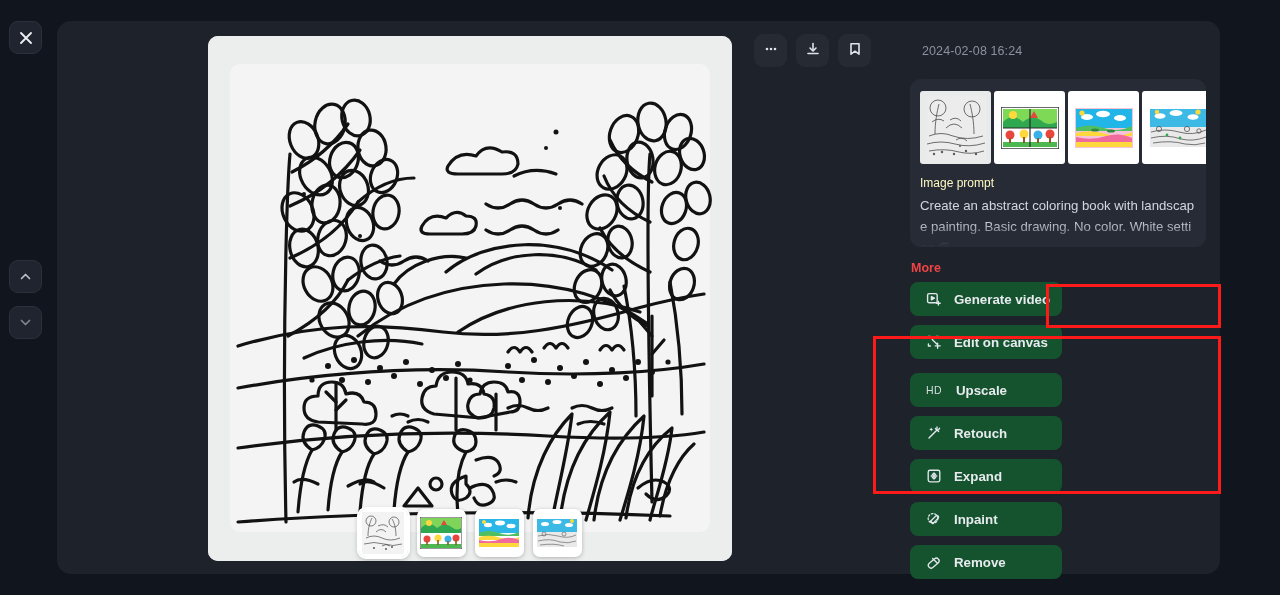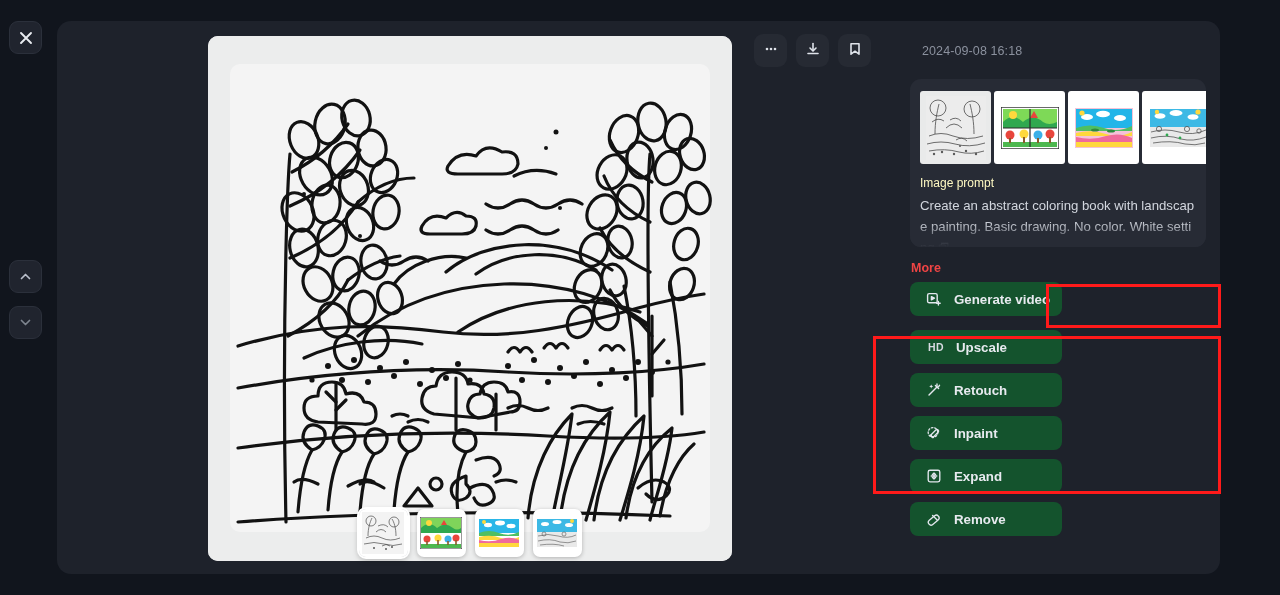--- a/index.html
+++ b/index.html
@@ -167,22 +167,22 @@
     padding-left: 16px;
     gap: 12px;
     cursor: pointer;
     color: #e7eaef;
     font-size: 13.3px;
     font-weight: bold;
   }
   .act-btn .lbl { white-space: nowrap; }
   .act-btn svg { flex: none; display:block; }
   .hd-mark {
-    font-size: 10.5px; font-weight: bold; color: #d8dbe2;
-    letter-spacing: .4px; width: 18px; text-align:right;
+    font-size: 10.5px; font-weight: normal; color: #d8dbe2;
+    letter-spacing: .4px; width: 18px; text-align:left;
   }
 
   
   #edit-section {
     padding: 8px 10px 11px 11px;
     margin-left: -11px;
     margin-right: -11px;
     margin-top: 6px;
   }
   #edit-section .section-title { margin-top: 0; }
@@ -506,21 +506,21 @@
             <path d="M4 27 q14 -2 24 1"></path>
             <circle cx="8" cy="16" r="2"></circle>
               <circle cx="28" cy="16" r="2"></circle>
           </g>
         </svg>
       </div>
     </div>
 
     <div id="sidebar">
 
-      <div class="timestamp">2024-09-08 16:18</div>
+      <div class="timestamp">2024-02-08 16:24</div>
 
       <div id="prompt-card">
         <div id="prompt-thumbs">
           <div class="pt selected">
             <svg width="60" height="64" viewBox="0 0 60 64">
               <rect width="60" height="64" fill="#ececec"></rect>
               <g stroke="#4a4a4a" stroke-width="0.8" fill="none">
                 <path d="M3 40 q12 -5 24 0 q14 5 30 0"></path>
                 <path d="M1 48 q14 -4 28 0 q14 4 30 -1"></path>
                 <path d="M3 55 q16 -3 30 1 q12 3 25 -1"></path>
@@ -621,20 +621,32 @@
         <div class="act-btn">
           <span>
             <svg width="16" height="16" viewBox="0 0 16 16" fill="none" stroke="#e3e7ee" stroke-width="1.4" stroke-linecap="round" stroke-linejoin="round">
               <rect x="1.6" y="2.6" width="9.6" height="9.2" rx="1.6"></rect>
               <path d="M5.4 5.6 L8.4 7.2 L5.4 8.8 Z" fill="#e3e7ee"></path>
               <path d="M12.4 10.4 V14 M10.6 12.2 H14.2"></path>
             </svg>
           </span>
           <span class="lbl">Generate video</span>
         </div>
+        <div class="act-btn">
+          <span>
+            <svg width="16" height="16" viewBox="0 0 16 16" fill="none" stroke="#e3e7ee" stroke-width="1.35" stroke-linecap="round" stroke-linejoin="round">
+              <path d="M2.4 4.4 V2.4 H4.4"></path>
+                <path d="M2.4 10 V12 H4.4"></path>
+              <path d="M10.2 2.4 H12.2 V4.4"></path>
+              <path d="M6.2 5.4 L10.8 10"></path>
+              <path d="M11.6 9.2 V14.2 M9.2 11.8 H14.2"></path>
+            </svg>
+          </span>
+          <span class="lbl">Edit on canvas</span>
+        </div>
       </div>
 
       <div id="edit-section">
         <div class="btn-grid">
           <div class="act-btn">
             <span class="hd-mark">HD</span>
             <span class="lbl">Upscale</span>
           </div>
           <div class="act-btn">
             <span>
@@ -642,41 +654,41 @@
                 <path d="M3 13 L11 5"></path>
                   <path d="M9.4 3.4 L12.6 6.6"></path>
                 <path d="M11 2 v2.2 M13.6 3.2 l-1.1 1.6"></path>
                 <path d="M5.2 2.4 l.6 1.4 1.4 .6 -1.4 .6 -.6 1.4 -.6 -1.4 -1.4 -.6 1.4 -.6z" fill="#e3e7ee" stroke="none"></path>
               </svg>
             </span>
             <span class="lbl">Retouch</span>
           </div>
           <div class="act-btn">
             <span>
-              <svg width="16" height="16" viewBox="0 0 16 16" fill="none" stroke="#e3e7ee" stroke-width="1.3" stroke-linecap="round" stroke-linejoin="round">
-                <circle cx="7" cy="7.4" r="4.8" stroke-dasharray="1.6 1.8"></circle>
-                <path d="M4.6 10.2 L9.8 5 a1.6 1.6 0 0 1 2.3 2.3 L6.9 12.5 z" fill="none"></path>
-                <path d="M4.6 10.2 L6.9 12.5"></path>
-              </svg>
-            </span>
-            <span class="lbl">Inpaint</span>
-          </div>
-          <div class="act-btn">
-            <span>
               <svg width="16" height="16" viewBox="0 0 16 16" fill="none" stroke="#e3e7ee" stroke-width="1.35" stroke-linecap="round" stroke-linejoin="round">
                 <rect x="2.2" y="2.2" width="11.6" height="11.6" rx="1.8"></rect>
                 <path d="M8 5.2 V10.8 M5.2 8 H10.8"></path>
                 <path d="M6.4 6.6 L8 5.2 L9.6 6.6"></path>
                 <path d="M6.4 9.4 L8 10.8 L9.6 9.4"></path>
               </svg>
             </span>
             <span class="lbl">Expand</span>
           </div>
           <div class="act-btn">
             <span>
+              <svg width="16" height="16" viewBox="0 0 16 16" fill="none" stroke="#e3e7ee" stroke-width="1.3" stroke-linecap="round" stroke-linejoin="round">
+                <circle cx="7" cy="7.4" r="4.8" stroke-dasharray="1.6 1.8"></circle>
+                <path d="M4.6 10.2 L9.8 5 a1.6 1.6 0 0 1 2.3 2.3 L6.9 12.5 z" fill="none"></path>
+                <path d="M4.6 10.2 L6.9 12.5"></path>
+              </svg>
+            </span>
+            <span class="lbl">Inpaint</span>
+          </div>
+          <div class="act-btn">
+            <span>
               <svg width="16" height="16" viewBox="0 0 16 16" fill="none" stroke="#e3e7ee" stroke-width="1.35" stroke-linecap="round" stroke-linejoin="round">
                 <rect x="1.6" y="6.4" width="12.2" height="5.4" rx="2.6" transform="rotate(-40 7.7 9.1)"></rect>
                 <path d="M6.6 4.4 L11.2 9"></path>
               </svg>
             </span>
             <span class="lbl">Remove</span>
           </div>
         </div>
       </div>
 

